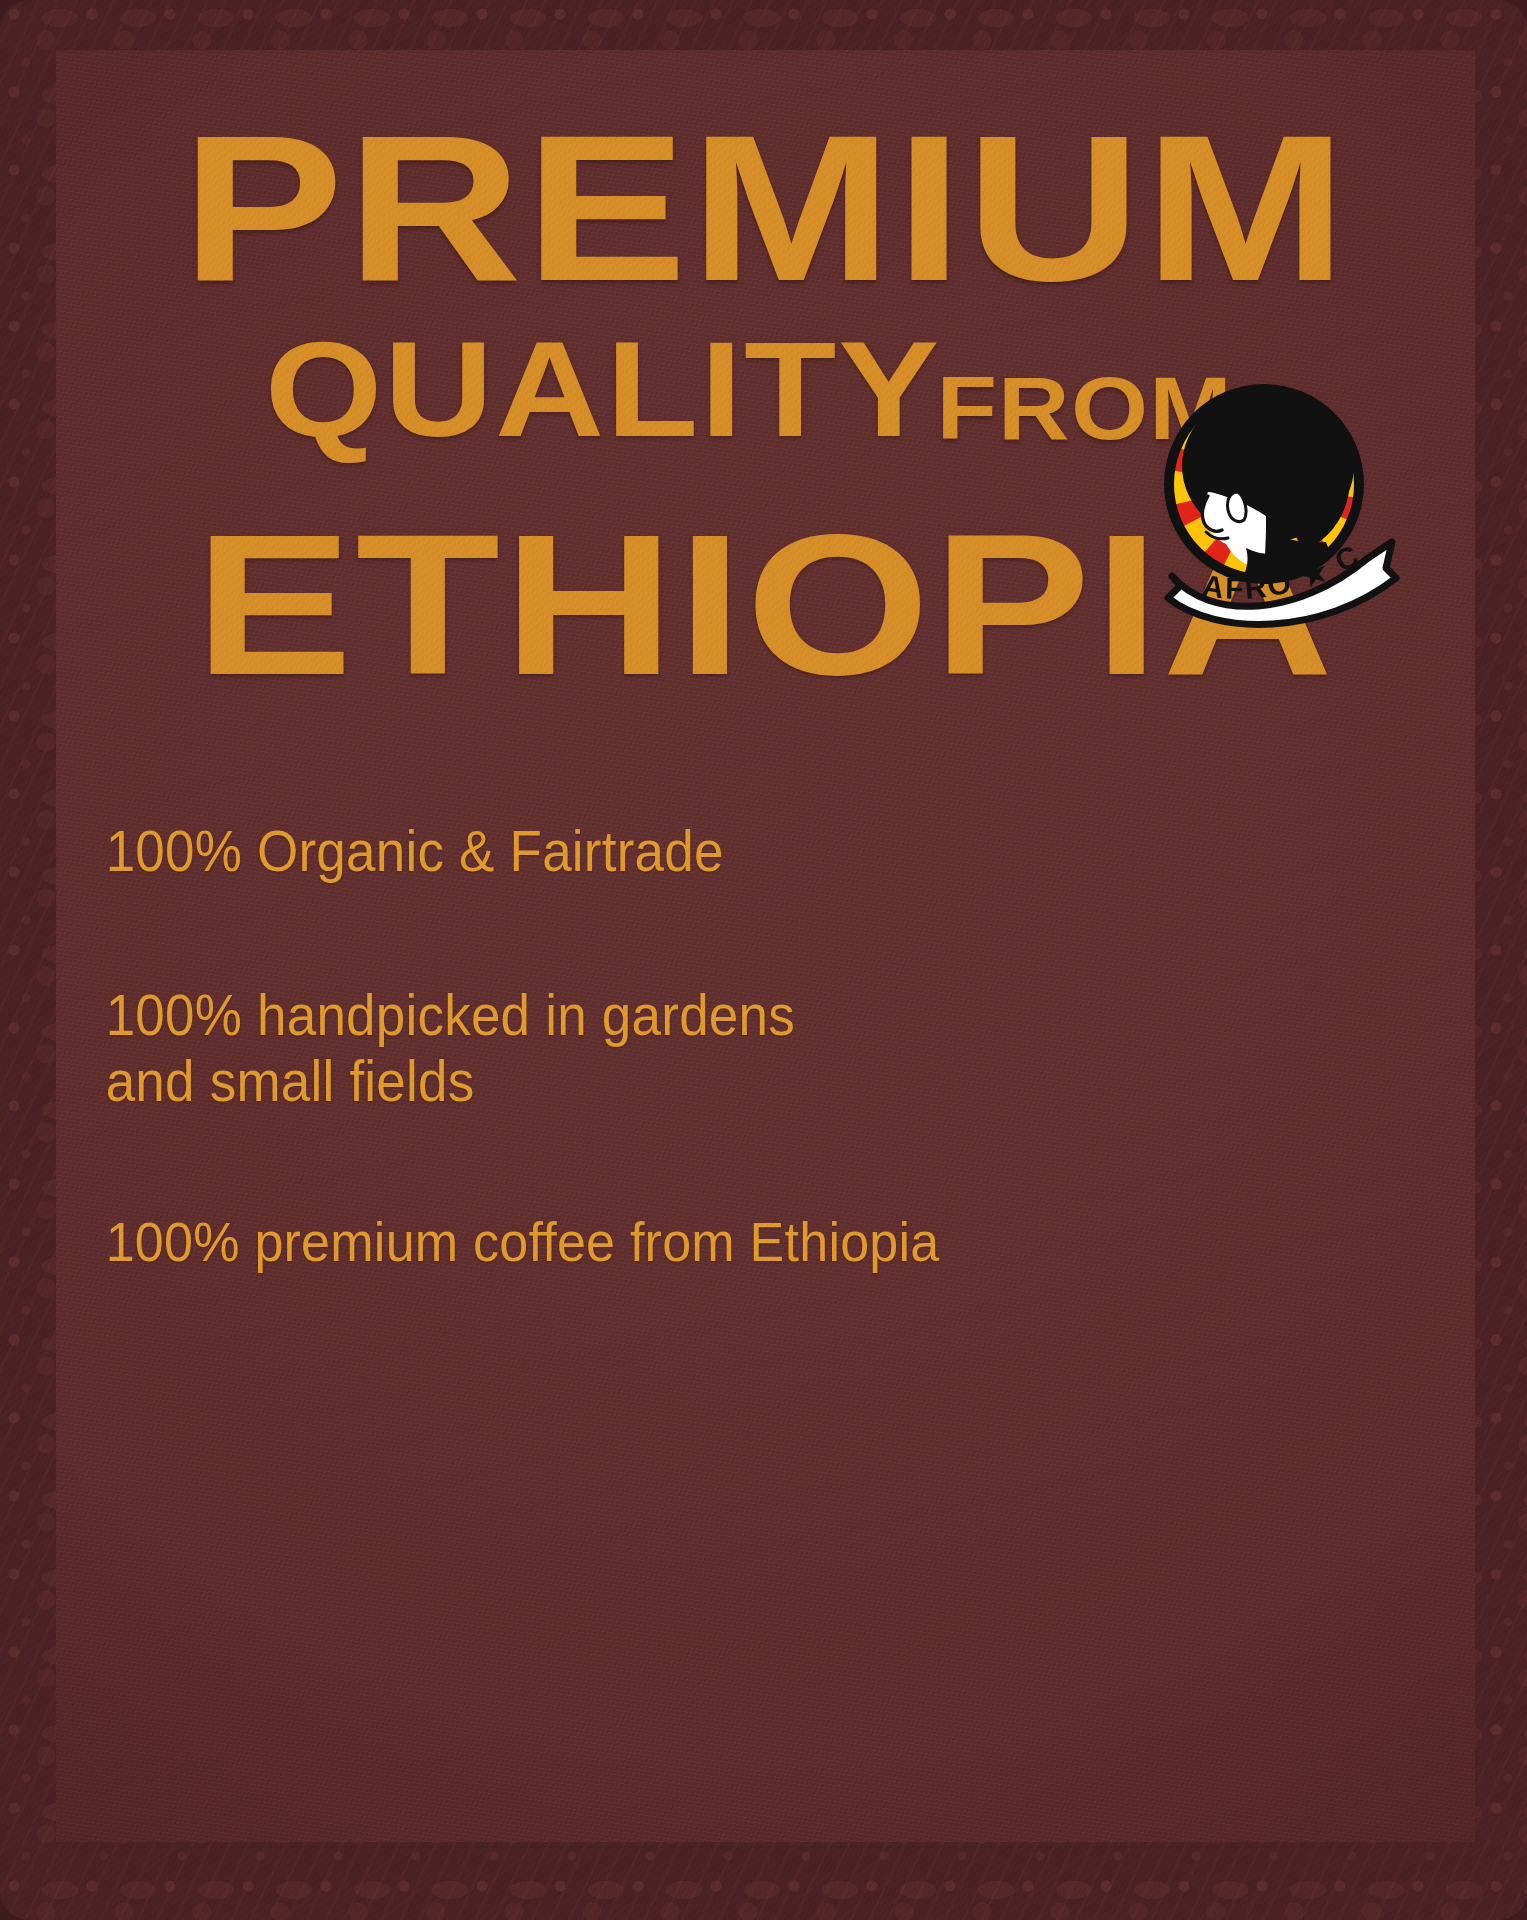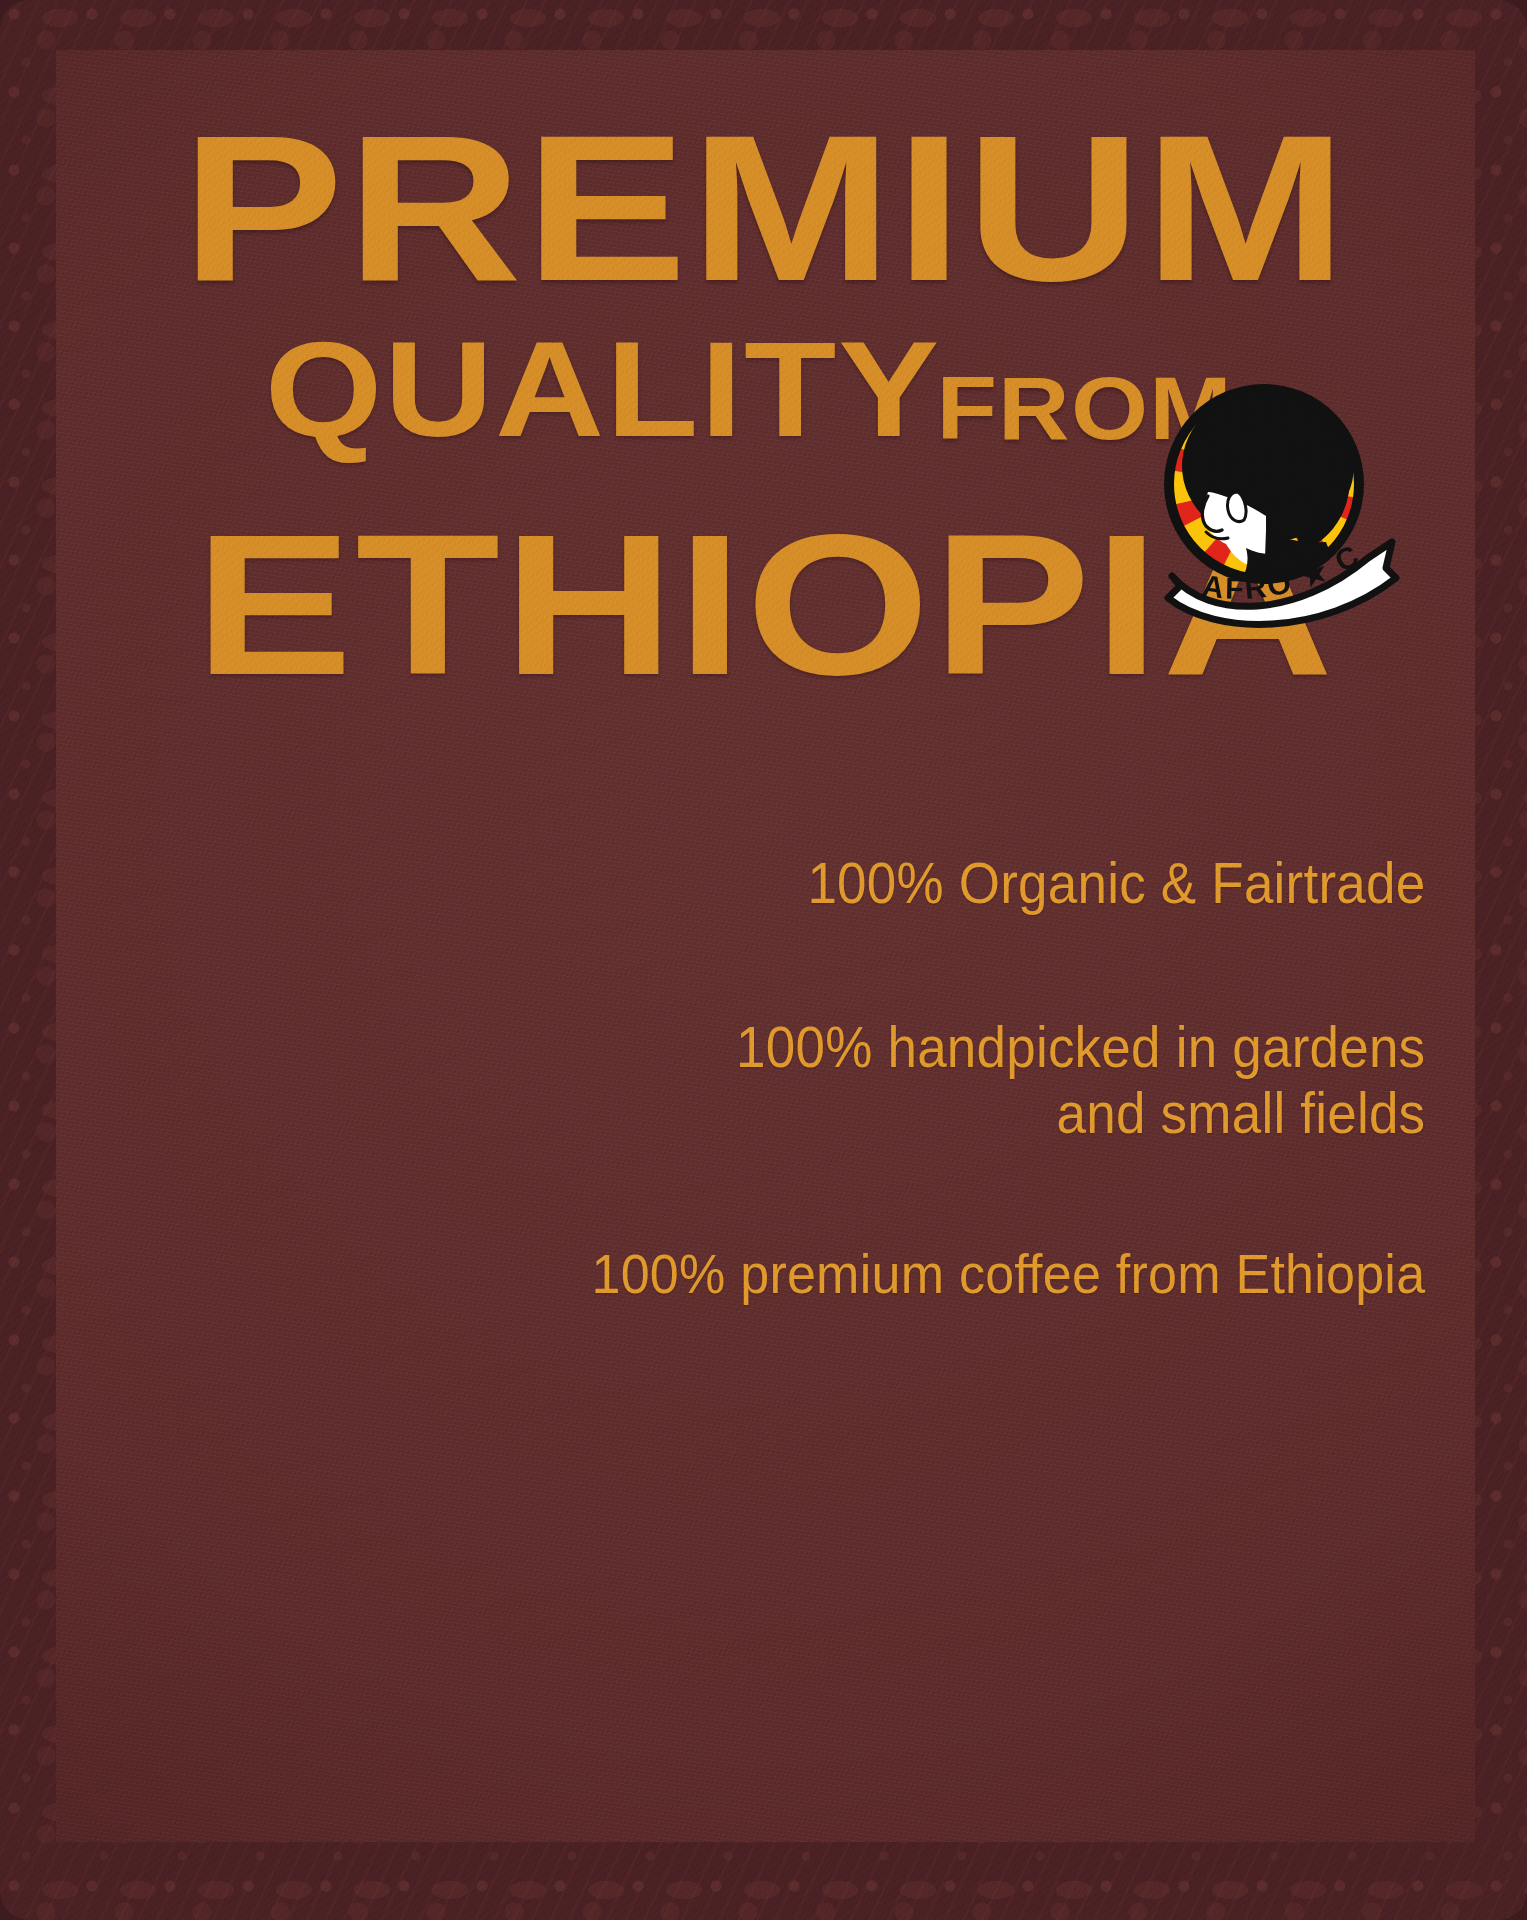--- a/index.html
+++ b/index.html
@@ -145,22 +145,22 @@
     width:260px;
     height:240px;
     z-index:5;
   }
   .logo svg { display:block; width:100%; height:100%; overflow:visible; }
 
   
   .claims {
     position:absolute;
     left:0; right:0;
-    top:800px;
-    text-align:right;
+    top:768px;
+    text-align:left;
   }
   .claim {
     color:#e09b2d;
     font-family:"Liberation Sans", sans-serif;
     font-weight:300;
     font-size:57px;
     line-height:1.16;
     letter-spacing:.004em;
     transform:scaleX(.93);
     text-shadow:0 1px 2px rgba(40,12,14,.30);

